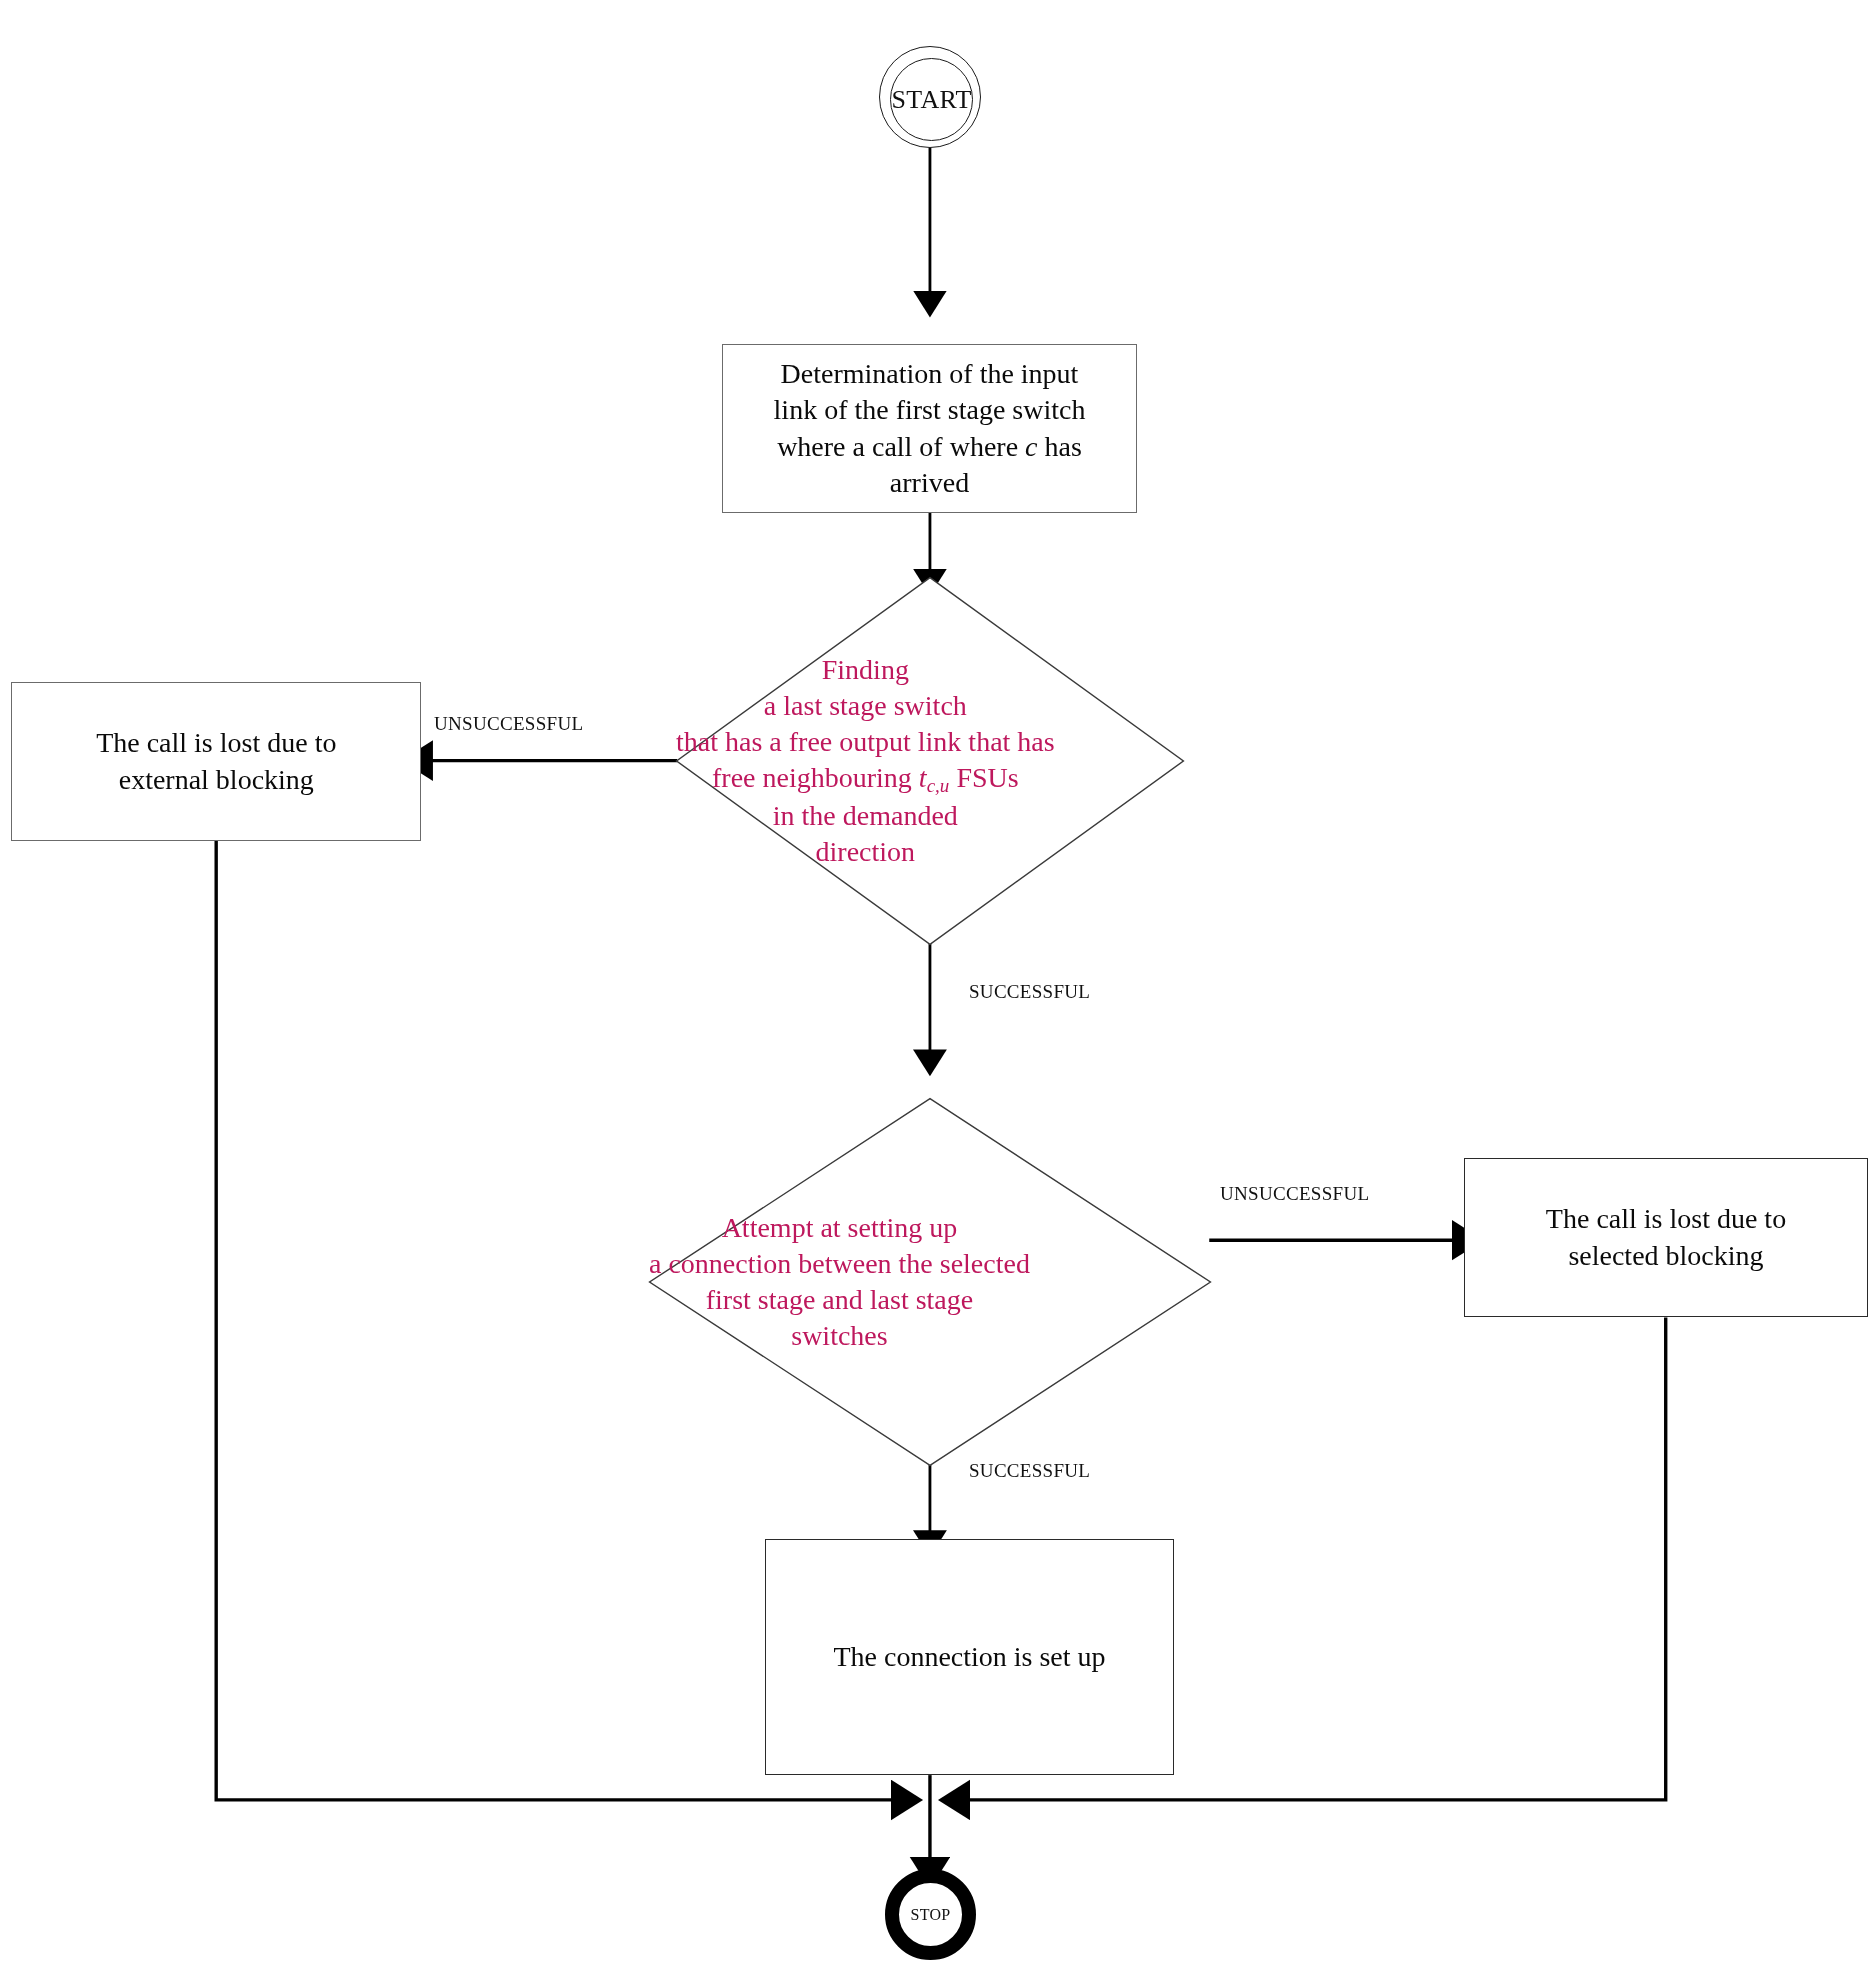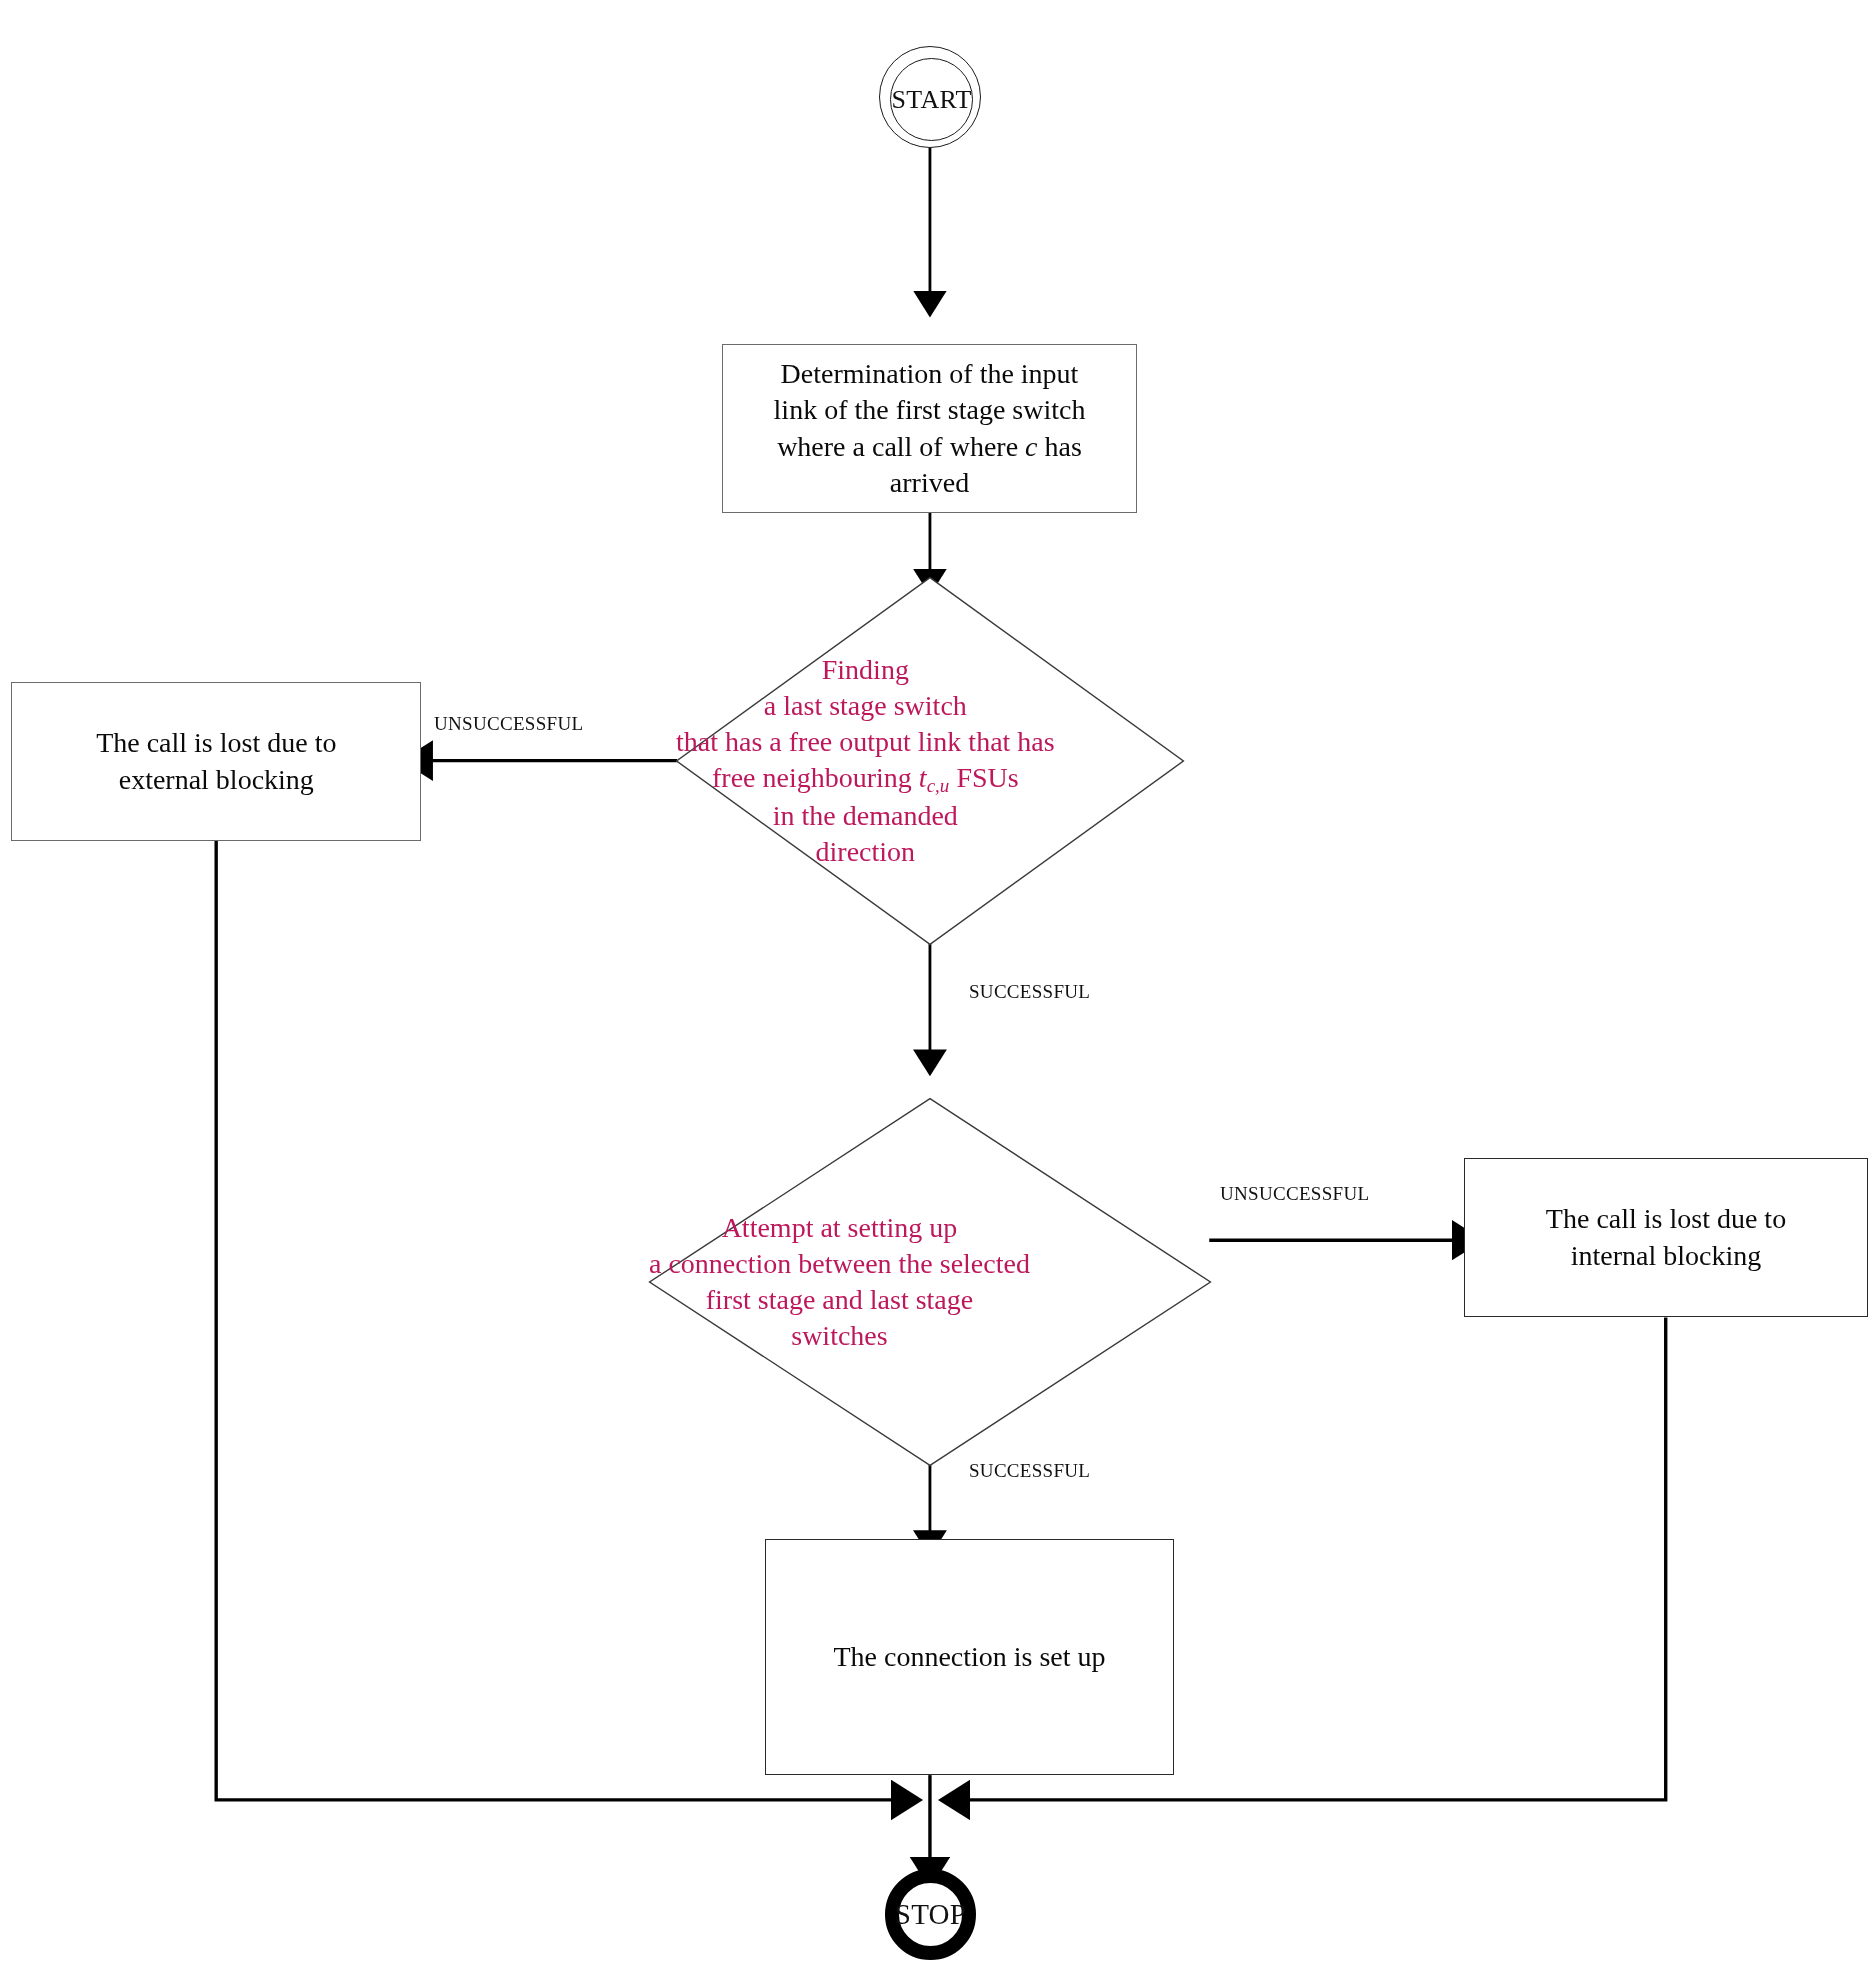--- a/index.html
+++ b/index.html
@@ -213,30 +213,30 @@
         <span>switches</span>
       </div>
     </div>
   </div>
 
   <div class="edge-label" style="left:1220px; top:1184px;">UNSUCCESSFUL</div>
 
   <div class="node process process-thin" style="left:1464px; top:1158px; width:404px; height:159px;">
     <div class="process-text">
       <span>The call is lost due to</span><br>
-      <span>internal blocking</span>
+      <span>selected blocking</span>
     </div>
   </div>
 
   <div class="edge-label" style="left:969px; top:1461px;">SUCCESSFUL</div>
 
   <div class="node process process-thin" style="left:765px; top:1539px; width:409px; height:236px;">
     <div class="process-text">
       <span>The connection is set up</span>
     </div>
   </div>
 
   <div class="node terminal-stop" style="left:885px; top:1869px; width:91px; height:91px;">
-    <span class="terminal-label" style="font-size:29px;">STOP</span>
+    <span class="terminal-label" style="font-size:16px;">STOP</span>
   </div>
 
 </div>
 
 
 </body></html>

